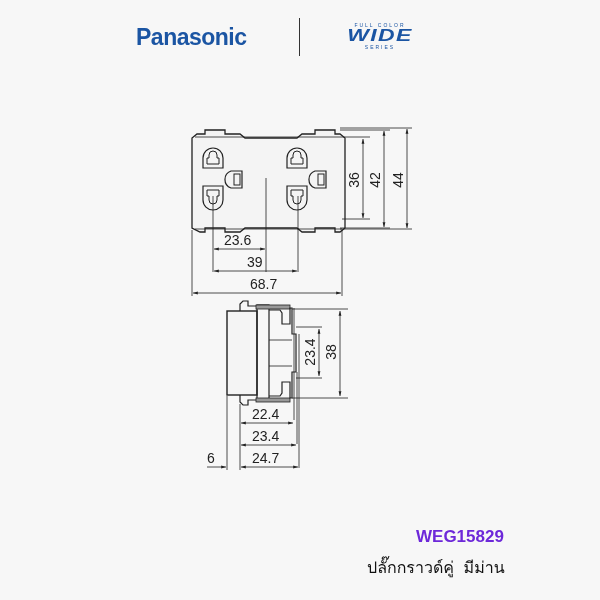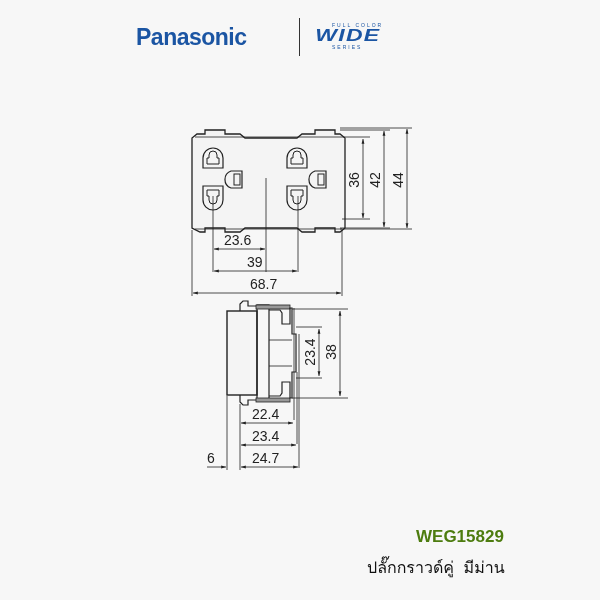--- a/index.html
+++ b/index.html
@@ -1,25 +1,25 @@
 <!DOCTYPE html>
 <html><head>
   <meta charset="utf-8">
   <style>
     html, body { margin:0; padding:0; }
     body { width:600px; height:600px; background:#f7f7f7; position:relative; overflow:hidden; font-family:"Liberation Sans", sans-serif; }
     .header { position:absolute; top:18px; left:0; width:524px; height:40px; }
     .brand { position:absolute; left:136px; top:6px; font-family:"Liberation Sans", sans-serif; font-weight:700; font-size:23px; color:#1b55a3; letter-spacing:-0.5px; }
     .divider { position:absolute; left:299px; top:0; width:1px; height:38px; background:#333; }
-    .series { position:absolute; left:332px; top:4px; width:96px; text-align:left; color:#1b55a3; }
+    .series { position:absolute; left:332px; top:4px; width:96px; text-align:center; color:#1b55a3; }
     .series .small { font-size:5px; letter-spacing:2px; color:#1b55a3; display:block; }
     .series .big { font-size:17px; font-weight:900; font-style:italic; letter-spacing:1px; line-height:16px; display:block; transform:scaleX(1.35); }
     .drawing { position:absolute; left:0; top:0; width:600px; height:600px; }
     .drawing text { font-family:"Liberation Sans", sans-serif; font-size:14px; fill:#222; }
-    .model { position:absolute; left:416px; top:527px; font-weight:700; font-size:17px; color:#4d7c0f; }
+    .model { position:absolute; left:416px; top:527px; font-weight:700; font-size:17px; color:#6d28d9; }
     .desc { position:absolute; left:367px; top:555px; font-family:Liberation Mono, monospace; font-size:16px; color:#111; }
   </style>
 </head>
 <body>
 
 <div class="header">
   <div class="brand">Panasonic</div>
   <div class="divider"></div>
   <div class="series">
     <span class="small">FULL COLOR</span>

